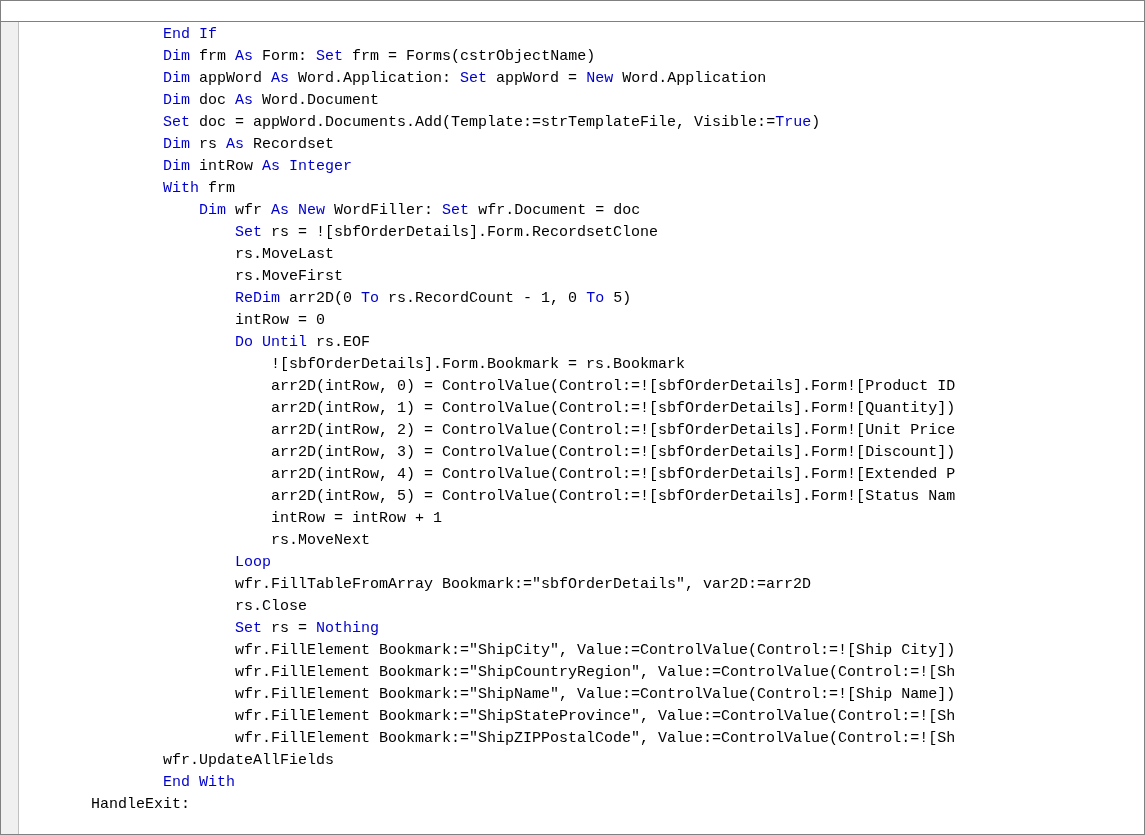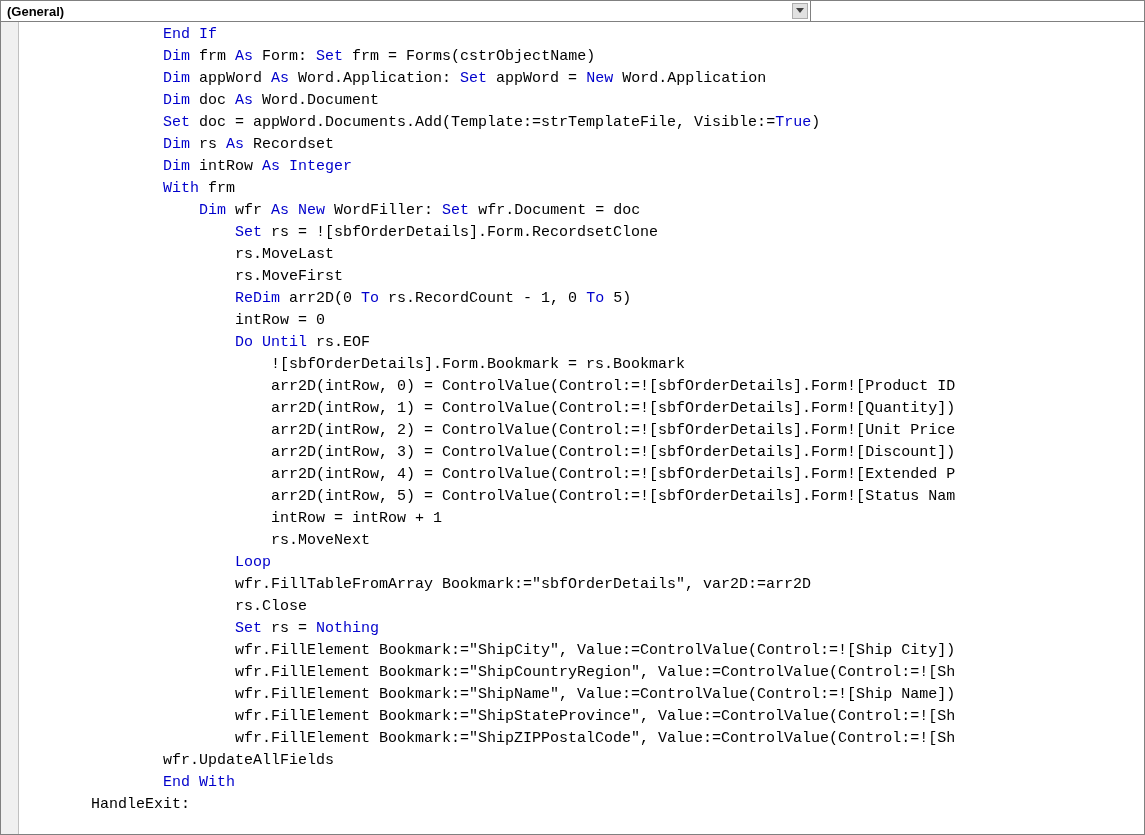--- a/index.html
+++ b/index.html
@@ -71,27 +71,19 @@
     overflow: hidden;
     color: #000000;
   }
   .kw { color: #0000cc; } 
   .line { display: block; height: 22px; }
 </style>
 </head>
 <body>
 
 <div class="top-bar">
-  <div class="dropdown object">
-    <span>(General)</span>
-    <span class="dropdown-arrow">
-      <svg viewBox="0 0 8 6">
-          <path d="M0 0 L8 0 L4 5 Z" fill="#404040"></path>
-        </svg>
-    </span>
-  </div>
 </div>
 
 <div class="editor-wrap">
   <div class="indicator-margin"></div>
   <div class="proc-separator-margin"></div>
   <div class="code-area" id="code-area"><span class="line">&nbsp;&nbsp;&nbsp;&nbsp;&nbsp;&nbsp;&nbsp;&nbsp;<span class="kw">End If</span></span><span class="line">&nbsp;&nbsp;&nbsp;&nbsp;&nbsp;&nbsp;&nbsp;&nbsp;<span class="kw">Dim</span> frm <span class="kw">As</span> Form: <span class="kw">Set</span> frm = Forms(cstrObjectName)</span><span class="line">&nbsp;&nbsp;&nbsp;&nbsp;&nbsp;&nbsp;&nbsp;&nbsp;<span class="kw">Dim</span> appWord <span class="kw">As</span> Word.Application: <span class="kw">Set</span> appWord = <span class="kw">New</span> Word.Application</span><span class="line">&nbsp;&nbsp;&nbsp;&nbsp;&nbsp;&nbsp;&nbsp;&nbsp;<span class="kw">Dim</span> doc <span class="kw">As</span> Word.Document</span><span class="line">&nbsp;&nbsp;&nbsp;&nbsp;&nbsp;&nbsp;&nbsp;&nbsp;<span class="kw">Set</span> doc = appWord.Documents.Add(Template:=strTemplateFile, Visible:=<span class="kw">True</span>)</span><span class="line">&nbsp;&nbsp;&nbsp;&nbsp;&nbsp;&nbsp;&nbsp;&nbsp;<span class="kw">Dim</span> rs <span class="kw">As</span> Recordset</span><span class="line">&nbsp;&nbsp;&nbsp;&nbsp;&nbsp;&nbsp;&nbsp;&nbsp;<span class="kw">Dim</span> intRow <span class="kw">As Integer</span></span><span class="line">&nbsp;&nbsp;&nbsp;&nbsp;&nbsp;&nbsp;&nbsp;&nbsp;<span class="kw">With</span> frm</span><span class="line">&nbsp;&nbsp;&nbsp;&nbsp;&nbsp;&nbsp;&nbsp;&nbsp;&nbsp;&nbsp;&nbsp;&nbsp;<span class="kw">Dim</span> wfr <span class="kw">As New</span> WordFiller: <span class="kw">Set</span> wfr.Document = doc</span><span class="line">&nbsp;&nbsp;&nbsp;&nbsp;&nbsp;&nbsp;&nbsp;&nbsp;&nbsp;&nbsp;&nbsp;&nbsp;&nbsp;&nbsp;&nbsp;&nbsp;<span class="kw">Set</span> rs = ![sbfOrderDetails].Form.RecordsetClone</span><span class="line">&nbsp;&nbsp;&nbsp;&nbsp;&nbsp;&nbsp;&nbsp;&nbsp;&nbsp;&nbsp;&nbsp;&nbsp;&nbsp;&nbsp;&nbsp;&nbsp;rs.MoveLast</span><span class="line">&nbsp;&nbsp;&nbsp;&nbsp;&nbsp;&nbsp;&nbsp;&nbsp;&nbsp;&nbsp;&nbsp;&nbsp;&nbsp;&nbsp;&nbsp;&nbsp;rs.MoveFirst</span><span class="line">&nbsp;&nbsp;&nbsp;&nbsp;&nbsp;&nbsp;&nbsp;&nbsp;&nbsp;&nbsp;&nbsp;&nbsp;&nbsp;&nbsp;&nbsp;&nbsp;<span class="kw">ReDim</span> arr2D(0 <span class="kw">To</span> rs.RecordCount - 1, 0 <span class="kw">To</span> 5)</span><span class="line">&nbsp;&nbsp;&nbsp;&nbsp;&nbsp;&nbsp;&nbsp;&nbsp;&nbsp;&nbsp;&nbsp;&nbsp;&nbsp;&nbsp;&nbsp;&nbsp;intRow = 0</span><span class="line">&nbsp;&nbsp;&nbsp;&nbsp;&nbsp;&nbsp;&nbsp;&nbsp;&nbsp;&nbsp;&nbsp;&nbsp;&nbsp;&nbsp;&nbsp;&nbsp;<span class="kw">Do Until</span> rs.EOF</span><span class="line">&nbsp;&nbsp;&nbsp;&nbsp;&nbsp;&nbsp;&nbsp;&nbsp;&nbsp;&nbsp;&nbsp;&nbsp;&nbsp;&nbsp;&nbsp;&nbsp;&nbsp;&nbsp;&nbsp;&nbsp;![sbfOrderDetails].Form.Bookmark = rs.Bookmark</span><span class="line">&nbsp;&nbsp;&nbsp;&nbsp;&nbsp;&nbsp;&nbsp;&nbsp;&nbsp;&nbsp;&nbsp;&nbsp;&nbsp;&nbsp;&nbsp;&nbsp;&nbsp;&nbsp;&nbsp;&nbsp;arr2D(intRow, 0) = ControlValue(Control:=![sbfOrderDetails].Form![Product ID</span><span class="line">&nbsp;&nbsp;&nbsp;&nbsp;&nbsp;&nbsp;&nbsp;&nbsp;&nbsp;&nbsp;&nbsp;&nbsp;&nbsp;&nbsp;&nbsp;&nbsp;&nbsp;&nbsp;&nbsp;&nbsp;arr2D(intRow, 1) = ControlValue(Control:=![sbfOrderDetails].Form![Quantity])</span><span class="line">&nbsp;&nbsp;&nbsp;&nbsp;&nbsp;&nbsp;&nbsp;&nbsp;&nbsp;&nbsp;&nbsp;&nbsp;&nbsp;&nbsp;&nbsp;&nbsp;&nbsp;&nbsp;&nbsp;&nbsp;arr2D(intRow, 2) = ControlValue(Control:=![sbfOrderDetails].Form![Unit Price</span><span class="line">&nbsp;&nbsp;&nbsp;&nbsp;&nbsp;&nbsp;&nbsp;&nbsp;&nbsp;&nbsp;&nbsp;&nbsp;&nbsp;&nbsp;&nbsp;&nbsp;&nbsp;&nbsp;&nbsp;&nbsp;arr2D(intRow, 3) = ControlValue(Control:=![sbfOrderDetails].Form![Discount])</span><span class="line">&nbsp;&nbsp;&nbsp;&nbsp;&nbsp;&nbsp;&nbsp;&nbsp;&nbsp;&nbsp;&nbsp;&nbsp;&nbsp;&nbsp;&nbsp;&nbsp;&nbsp;&nbsp;&nbsp;&nbsp;arr2D(intRow, 4) = ControlValue(Control:=![sbfOrderDetails].Form![Extended P</span><span class="line">&nbsp;&nbsp;&nbsp;&nbsp;&nbsp;&nbsp;&nbsp;&nbsp;&nbsp;&nbsp;&nbsp;&nbsp;&nbsp;&nbsp;&nbsp;&nbsp;&nbsp;&nbsp;&nbsp;&nbsp;arr2D(intRow, 5) = ControlValue(Control:=![sbfOrderDetails].Form![Status Nam</span><span class="line">&nbsp;&nbsp;&nbsp;&nbsp;&nbsp;&nbsp;&nbsp;&nbsp;&nbsp;&nbsp;&nbsp;&nbsp;&nbsp;&nbsp;&nbsp;&nbsp;&nbsp;&nbsp;&nbsp;&nbsp;intRow = intRow + 1</span><span class="line">&nbsp;&nbsp;&nbsp;&nbsp;&nbsp;&nbsp;&nbsp;&nbsp;&nbsp;&nbsp;&nbsp;&nbsp;&nbsp;&nbsp;&nbsp;&nbsp;&nbsp;&nbsp;&nbsp;&nbsp;rs.MoveNext</span><span class="line">&nbsp;&nbsp;&nbsp;&nbsp;&nbsp;&nbsp;&nbsp;&nbsp;&nbsp;&nbsp;&nbsp;&nbsp;&nbsp;&nbsp;&nbsp;&nbsp;<span class="kw">Loop</span></span><span class="line">&nbsp;&nbsp;&nbsp;&nbsp;&nbsp;&nbsp;&nbsp;&nbsp;&nbsp;&nbsp;&nbsp;&nbsp;&nbsp;&nbsp;&nbsp;&nbsp;wfr.FillTableFromArray Bookmark:="sbfOrderDetails", var2D:=arr2D</span><span class="line">&nbsp;&nbsp;&nbsp;&nbsp;&nbsp;&nbsp;&nbsp;&nbsp;&nbsp;&nbsp;&nbsp;&nbsp;&nbsp;&nbsp;&nbsp;&nbsp;rs.Close</span><span class="line">&nbsp;&nbsp;&nbsp;&nbsp;&nbsp;&nbsp;&nbsp;&nbsp;&nbsp;&nbsp;&nbsp;&nbsp;&nbsp;&nbsp;&nbsp;&nbsp;<span class="kw">Set</span> rs = <span class="kw">Nothing</span></span><span class="line">&nbsp;&nbsp;&nbsp;&nbsp;&nbsp;&nbsp;&nbsp;&nbsp;&nbsp;&nbsp;&nbsp;&nbsp;&nbsp;&nbsp;&nbsp;&nbsp;wfr.FillElement Bookmark:="ShipCity", Value:=ControlValue(Control:=![Ship City])</span><span class="line">&nbsp;&nbsp;&nbsp;&nbsp;&nbsp;&nbsp;&nbsp;&nbsp;&nbsp;&nbsp;&nbsp;&nbsp;&nbsp;&nbsp;&nbsp;&nbsp;wfr.FillElement Bookmark:="ShipCountryRegion", Value:=ControlValue(Control:=![Sh</span><span class="line">&nbsp;&nbsp;&nbsp;&nbsp;&nbsp;&nbsp;&nbsp;&nbsp;&nbsp;&nbsp;&nbsp;&nbsp;&nbsp;&nbsp;&nbsp;&nbsp;wfr.FillElement Bookmark:="ShipName", Value:=ControlValue(Control:=![Ship Name])</span><span class="line">&nbsp;&nbsp;&nbsp;&nbsp;&nbsp;&nbsp;&nbsp;&nbsp;&nbsp;&nbsp;&nbsp;&nbsp;&nbsp;&nbsp;&nbsp;&nbsp;wfr.FillElement Bookmark:="ShipStateProvince", Value:=ControlValue(Control:=![Sh</span><span class="line">&nbsp;&nbsp;&nbsp;&nbsp;&nbsp;&nbsp;&nbsp;&nbsp;&nbsp;&nbsp;&nbsp;&nbsp;&nbsp;&nbsp;&nbsp;&nbsp;wfr.FillElement Bookmark:="ShipZIPPostalCode", Value:=ControlValue(Control:=![Sh</span><span class="line">&nbsp;&nbsp;&nbsp;&nbsp;&nbsp;&nbsp;&nbsp;&nbsp;wfr.UpdateAllFields</span><span class="line">&nbsp;&nbsp;&nbsp;&nbsp;&nbsp;&nbsp;&nbsp;&nbsp;<span class="kw">End With</span></span><span class="line">HandleExit:</span></div>
 </div>
 
 </body></html>

